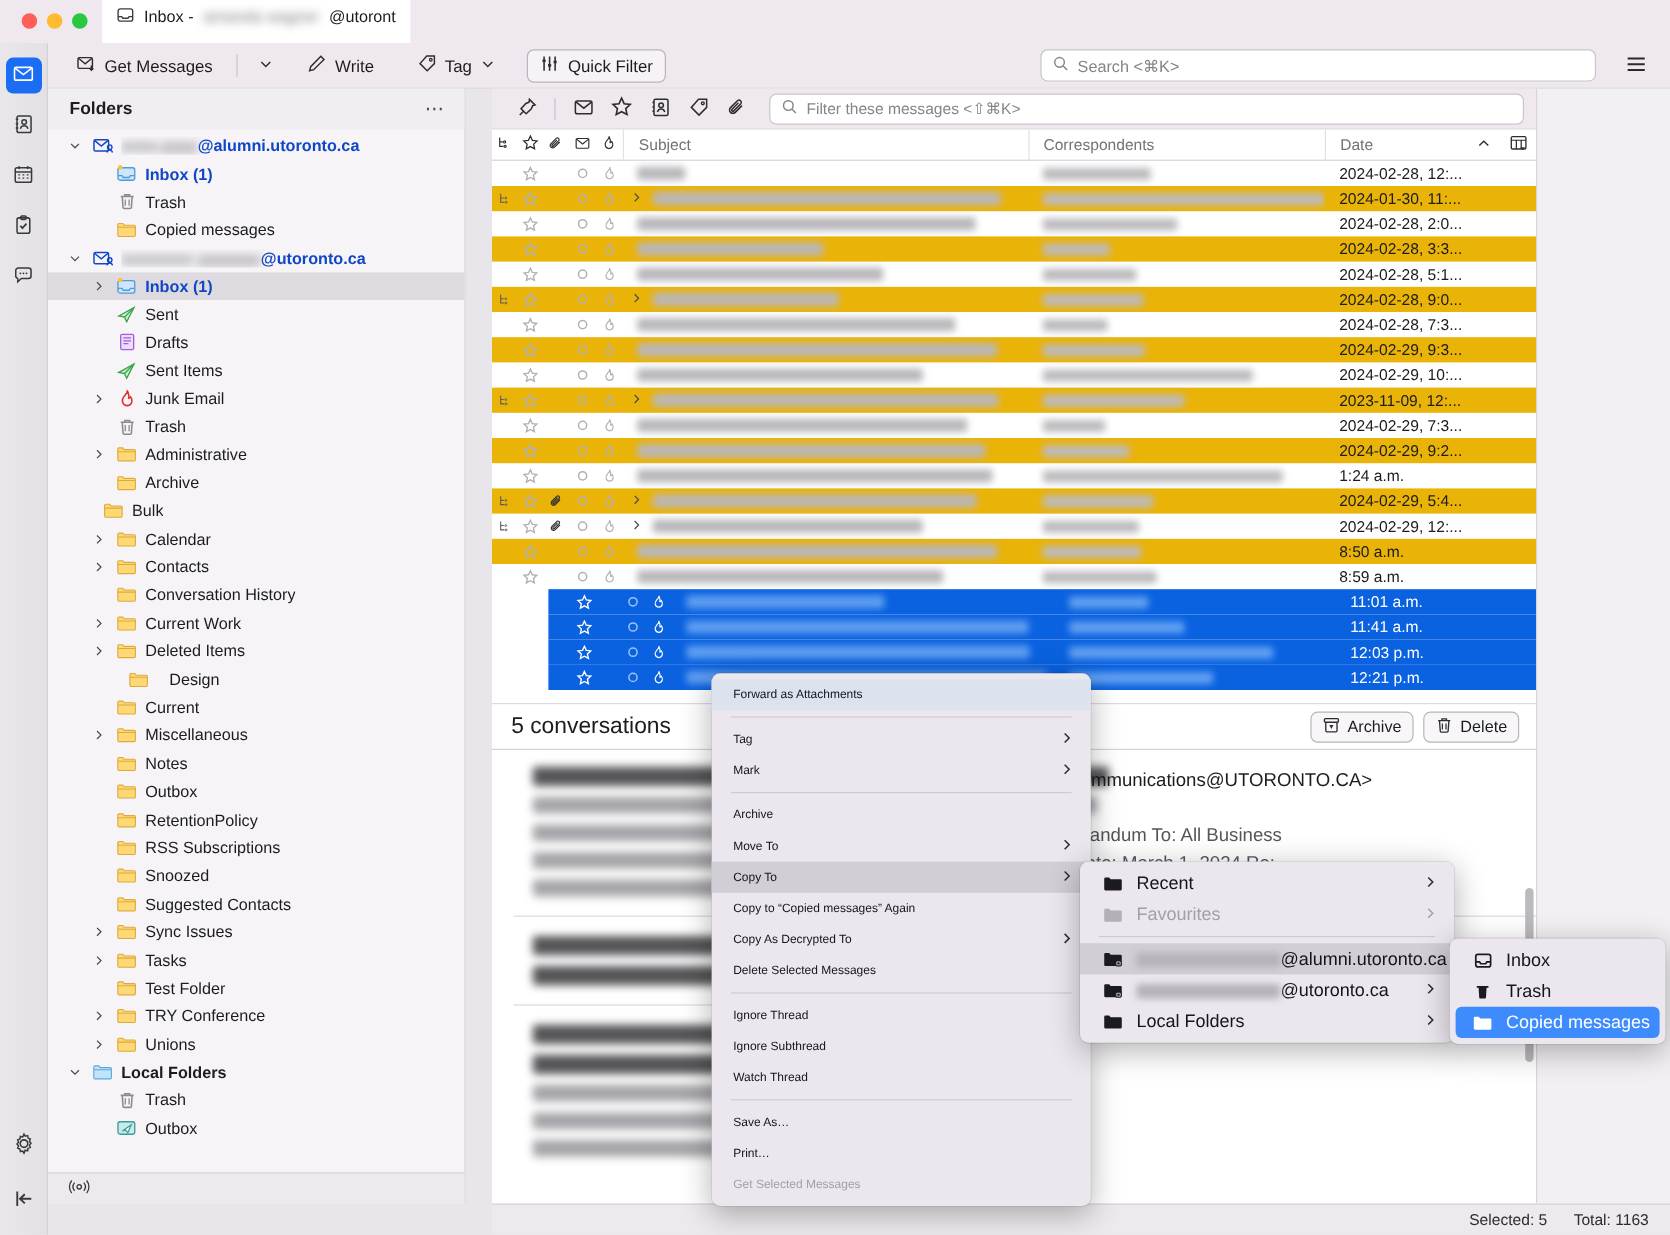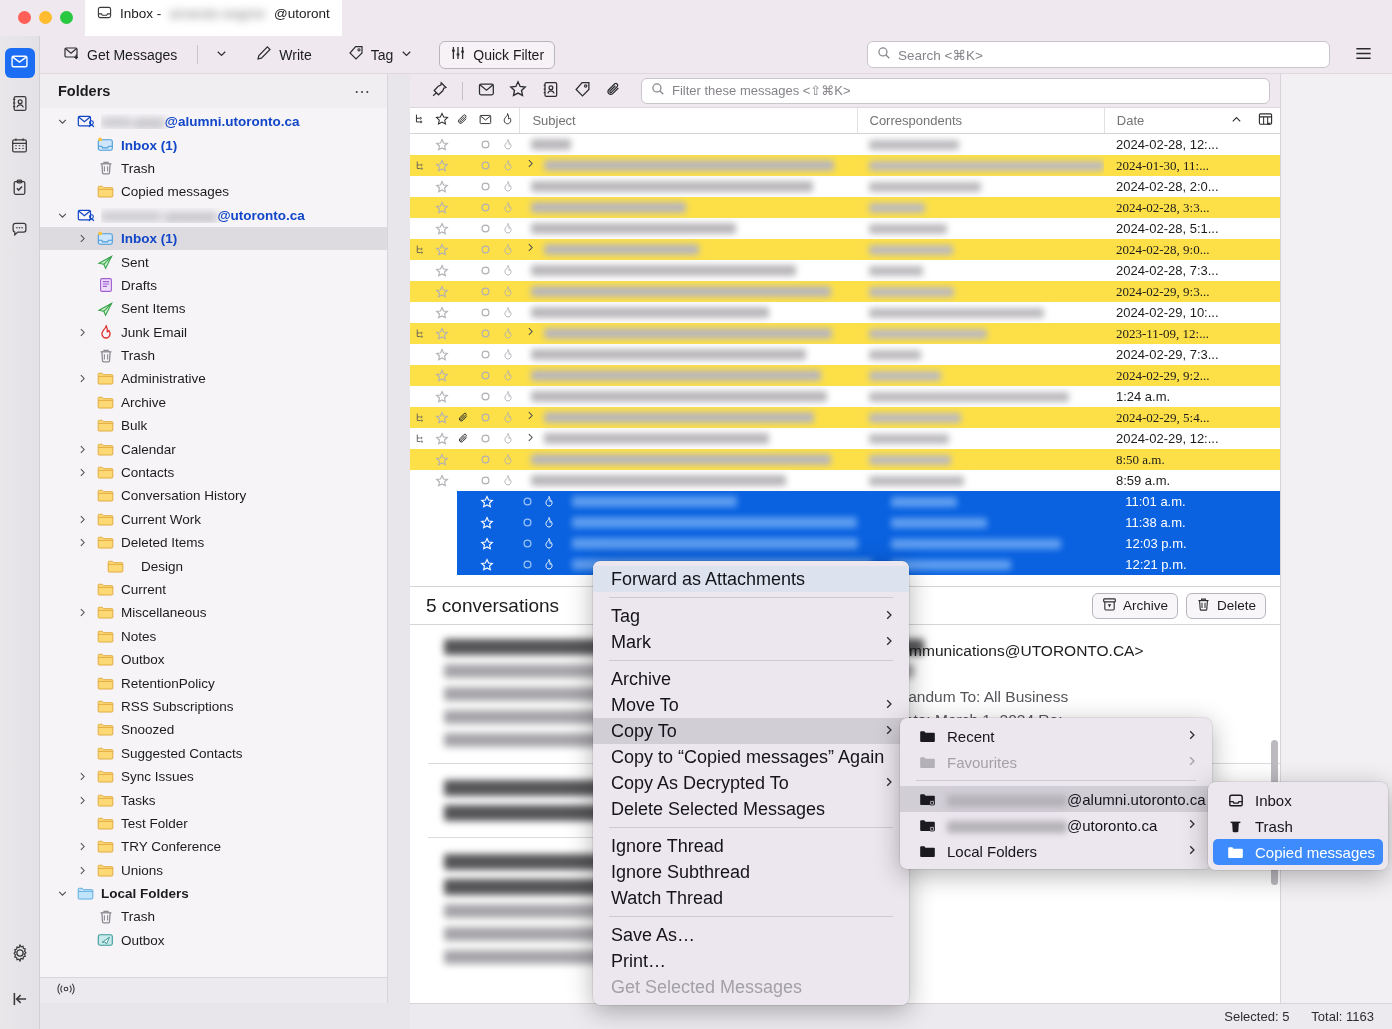--- a/index.html
+++ b/index.html
@@ -127,21 +127,21 @@
   .ch { display: flex; align-items: center; justify-content: center; height: 100%; }
   .ch.txt { justify-content: flex-start; padding-left: 12px; border-left: 1px solid #e2e0e4; }
   .c-thread { width: 22px; } .c-star { width: 22px; } .c-att { width: 22px; }
   .c-unread { width: 22px; } .c-spam { width: 24px; }
   .c-subject { width: 345px; } .c-corr { width: 253px; } .c-date { width: 150px; }
   .c-gear { width: 30px; }
   .mrow {
     height: 21px; display: flex; align-items: center;
     font-size: 13px; color: #1c1c1e;
   }
-  .mrow.odd { background: #fde047; font-family: Liberation Serif, serif; }
+  .mrow.odd { background: #eab308; }
   .mrow.selected { background: #0a62e0; color: #fff; margin-left: 47px; }
   .mcell { display: flex; align-items: center; justify-content: center; height: 100%; }
   .mcell.txt { justify-content: flex-start; padding-left: 12px; overflow: hidden; white-space: nowrap; }
   .subjblur { height: 11px; border-radius: 2px; background: #b9b7bb; filter: blur(3.2px); }
   .mrow.selected .subjblur { background: #5e9df0; }
   .corrblur { height: 10px; border-radius: 2px; background: #bcbabe; filter: blur(3.2px); }
   .mrow.selected .corrblur { background: #62a0f1; }
   .twisty { font-size: 12px; color: #4a4a4d; }
 
   
@@ -184,21 +184,21 @@
   .statusbar-right-pad {
     position: absolute; left: 1280px; top: 74px; width: 112px; height: 929px;
     background: #f2f0f3; border-left: 1px solid #d8d4da;
   }
 
   
   .menu {
     position: absolute; background: #ece7ee;
     border-radius: 7px; padding: 5px 0;
     box-shadow: 0 6px 26px rgba(0,0,0,.30), 0 0 0 0.5px rgba(0,0,0,.14);
-    font-size: 18px; color: #14141a;
+    font-size: 10px; color: #14141a;
   }
   .mi {
     height: 26px; display: flex; align-items: center;
     padding: 0 14px 0 18px; white-space: nowrap; gap: 10px;
   }
   .mi .mlabel { flex: 1 1 auto; }
   .mi .chev { color: #2b2b31; font-size: 13px; }
   .mi.hl { background: #d2ced6; }
   .mi.dim, .mi.dim .chev { color: #a3a0a8; }
   .mi.top-hl { background: #dce3ef; }
@@ -530,21 +530,21 @@
         <div class="frow" style="padding-left: 34px;">
           <span class="tw"></span>
           <span class="ic">
             <svg width="17" height="15" viewBox="0 0 18 16">
               <path d="M1.2 3.4a1 1 0 0 1 1-1h3.4l1.3 1.5h8.9a1 1 0 0 1 1 1v8a1 1 0 0 1-1 1H2.2a1 1 0 0 1-1-1z" fill="#fcd975" stroke="#e0a93c" stroke-width="1"></path>
               <path d="M1.2 5.8h15.6" stroke="#e0a93c" stroke-width=".9"></path>
             </svg>
           </span>
           <span class="lbl">Archive</span>
         </div>
-        <div class="frow" style="padding-left: 34px;">
+        <div class="frow" style="padding-left: 23px;">
           <span class="tw"></span>
           <span class="ic">
             <svg width="17" height="15" viewBox="0 0 18 16">
               <path d="M1.2 3.4a1 1 0 0 1 1-1h3.4l1.3 1.5h8.9a1 1 0 0 1 1 1v8a1 1 0 0 1-1 1H2.2a1 1 0 0 1-1-1z" fill="#fcd975" stroke="#e0a93c" stroke-width="1"></path>
               <path d="M1.2 5.8h15.6" stroke="#e0a93c" stroke-width=".9"></path>
             </svg>
           </span>
           <span class="lbl">Bulk</span>
         </div>
         <div class="frow" style="padding-left: 34px;">
@@ -1490,21 +1490,21 @@
             <svg width="12" height="13" viewBox="0 0 16 16">
               <path d="M8 1.3c.6 2.5-1.4 3.4-2.5 4.8C4.3 7.7 3.6 9.1 4.1 10.8c.5 1.9 2.1 3.2 3.9 3.2s3.4-1.3 3.9-3.2c.4-1.7-.2-3-1-4.1-.5.8-1.1 1.2-1.7 1.1C9.9 5.5 8.9 3.2 8 1.3z" fill="none" stroke="#ffffff" stroke-width="1.3"></path>
             </svg>
           </div>
           <div class="mcell txt c-subject">
             <div class="subjblur" style="width: 285px;"></div>
           </div>
           <div class="mcell txt c-corr">
             <div class="corrblur" style="width: 96px;"></div>
           </div>
-          <div class="mcell txt c-date">11:38 a.m.</div>
+          <div class="mcell txt c-date">11:41 a.m.</div>
           <div class="mcell c-gear"></div>
         </div>
         <div class="mrow selected">
           <div class="mcell c-thread"></div>
           <div class="mcell c-star">
             <svg width="14" height="14" viewBox="0 0 16 16">
               <path d="M8 1.8 9.8 5.7l4.3.5-3.2 3 .9 4.2L8 11.3 4.2 13.4l.9-4.2-3.2-3 4.3-.5z" fill="none" stroke="#ffffff" stroke-width="1.3"></path>
             </svg>
           </div>
           <div class="mcell c-att"></div>

